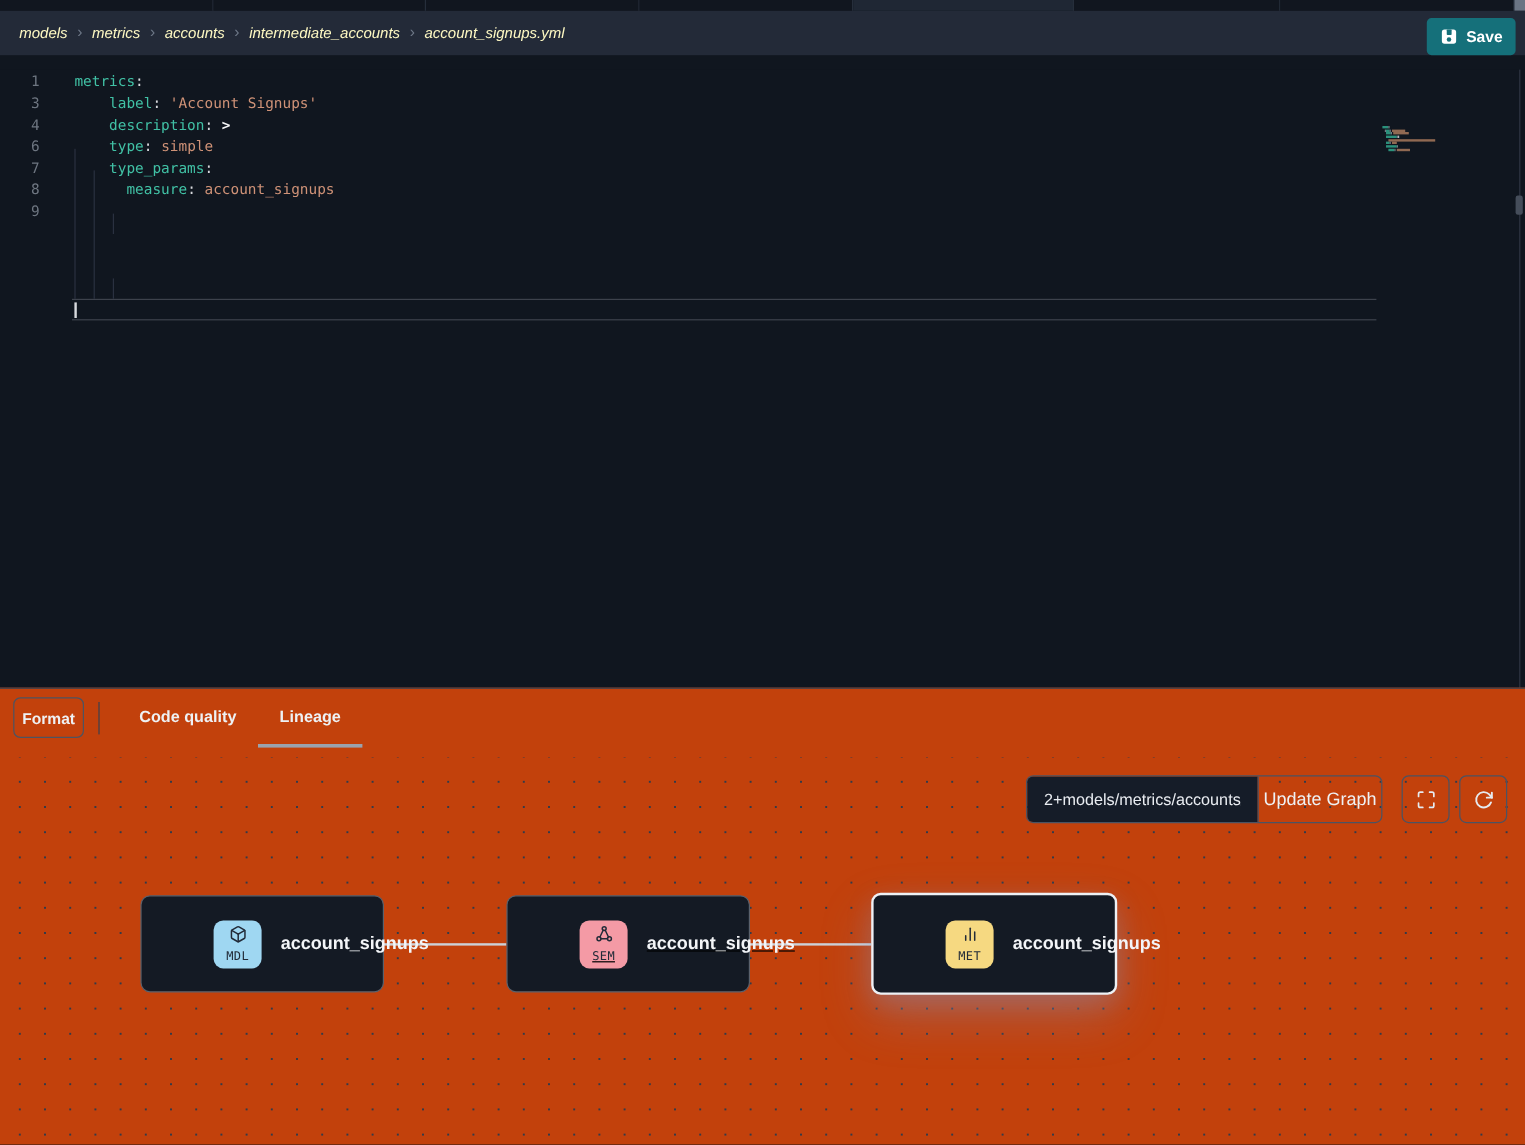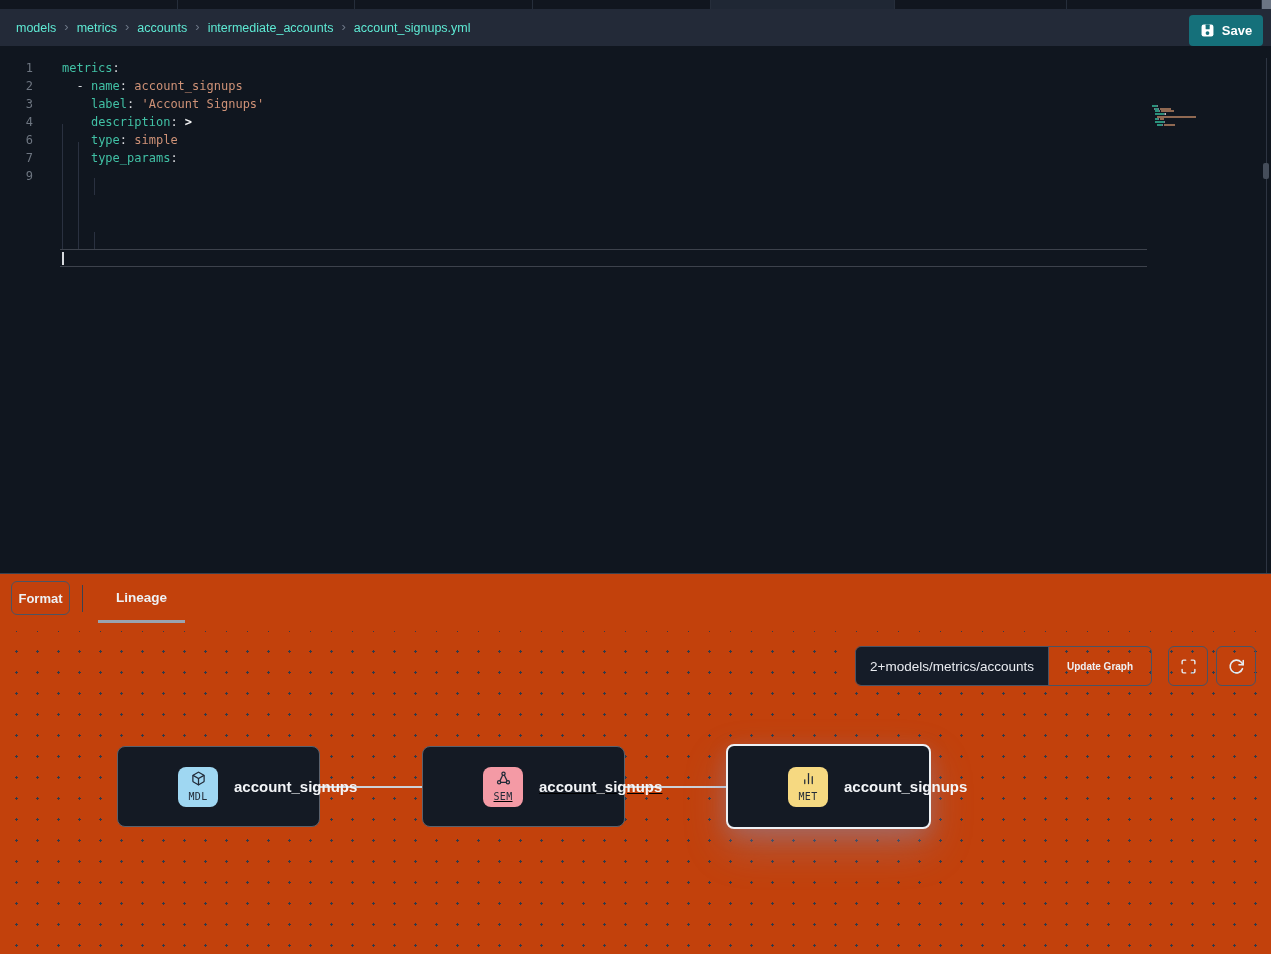--- a/index.html
+++ b/index.html
@@ -14,21 +14,21 @@
   #tabstrip { position:absolute; left:0; top:0; width:1271px; height:9px; display:flex; background:#0d1219; }
   .tabseg { height:9px; background:#11161f; border-right:1px solid #262e3b; }
   .tabseg.active { background:#1f2734; }
   .scroll-stub { position:absolute; right:0; top:0; width:9px; height:9px; background:#6b7584; }
   
   #crumbbar {
     position:absolute; left:0; top:9px; width:1271px; height:37px;
     background:#232a38; display:flex; align-items:center;
   }
   #breadcrumb { display:flex; align-items:center; padding-left:16px; gap:8px; }
-  .crumb { font-size:12.5px; color:#5eead4; cursor:default; }
+  .crumb { font-size:12.5px; color:#fef9c3; cursor:default;font-style:italic; }
   .crumb-sep { color:#6e7888; font-size:13px; line-height:1; transform:translateY(-1px); }
   #save-btn {
     position:absolute; right:8px; top:6px; width:74px; height:31px;
     background:#15707a; border:none; border-radius:4px; color:#ffffff;
     font-family:"Liberation Sans", sans-serif; font-size:13px; font-weight:bold;
     display:flex; align-items:center; justify-content:center; gap:7px; cursor:pointer;
   }
   
   #editor { position:absolute; left:0; top:46px; width:1271px; height:527px; background:#10161f;margin-top:12px; }
   .code-row { position:relative; height:18px; line-height:18px; font-family:"DejaVu Sans Mono", monospace; font-size:12px; white-space:pre; }
@@ -75,21 +75,21 @@
   #selector-group {
     position:absolute; left:855px; top:72px; width:297px; height:40px;
     border:1px solid #4a5363; border-radius:6px; display:flex; overflow:hidden;
   }
   #selector-input {
     width:192px; height:100%; background:#151c28; border:none; outline:none;
     color:#e9ecf1; font-family:"Liberation Sans", sans-serif; font-size:13.5px; padding:0 14px;
   }
   #update-graph-btn {
     flex:1; background:transparent; border:none; border-left:1px solid #4a5363;
-    color:#eef1f4; font-family:"Liberation Sans", sans-serif; font-size:10px; font-weight:bold; cursor:pointer;
+    color:#eef1f4; font-family:"Liberation Sans", sans-serif; font-size:15px; font-weight:normal; cursor:pointer;
   }
   .icon-btn {
     position:absolute; top:72px; width:40px; height:40px; background:transparent;
     border:1px solid #4a5363; border-radius:6px; cursor:pointer;
     display:flex; align-items:center; justify-content:center;
   }
   #fullscreen-btn { left:1168px; }
   #refresh-btn { left:1216px; }
   
   .edge { position:absolute; height:1.5px; background:#ccd1d8; }
@@ -150,25 +150,25 @@
       <span>Save</span>
     </button>
   </div>
 
   <div id="editor">
     <div id="current-line">
       <div id="cursor"></div>
     </div>
     <div id="code-lines" style="position:absolute; left:0; top:1px; right:0;">
         <div class="code-row"><span class="ln">1</span><span class="code-text"><span class="tk-key">metrics</span><span class="tk-plain">:</span></span></div>
-        <div class="code-row"><span class="ln">2</span><span class="code-text"><span class="tk-plain">  - </span><span class="tk-key">name</span><span class="tk-plain">:</span><span class="tk-str"> account_signups</span></span></div>
         <div class="code-row"><span class="ln">3</span><span class="code-text"><span class="tk-plain">    </span><span class="tk-key">label</span><span class="tk-plain">:</span><span class="tk-str"> 'Account Signups'</span></span></div>
         <div class="code-row"><span class="ln">4</span><span class="code-text"><span class="tk-plain">    </span><span class="tk-key">description</span><span class="tk-plain">:</span><span class="tk-op"> &gt;</span></span></div>
         <div class="code-row"><span class="ln">6</span><span class="code-text"><span class="tk-plain">    </span><span class="tk-key">type</span><span class="tk-plain">:</span><span class="tk-str"> simple</span></span></div>
         <div class="code-row"><span class="ln">7</span><span class="code-text"><span class="tk-plain">    </span><span class="tk-key">type_params</span><span class="tk-plain">:</span></span></div>
+        <div class="code-row"><span class="ln">8</span><span class="code-text"><span class="tk-plain">      </span><span class="tk-key">measure</span><span class="tk-plain">:</span><span class="tk-str"> account_signups</span></span></div>
         <div class="code-row"><span class="ln">9</span><span class="code-text"></span></div>
       </div>
     <div class="indent-guide" style="left:62px; top:66px; height:125px;"></div>
     <div class="indent-guide" style="left:78px; top:84px; height:107px;"></div>
     <div class="indent-guide" style="left:94px; top:120px; height:17px;"></div>
     <div class="indent-guide" style="left:94px; top:174px; height:17px;"></div>
     <div id="minimap">
         <div class="mm-row"><span class="mm-bar" style="width: 5.46px; background: rgb(47, 158, 134);"></span><span class="mm-bar" style="width: 0.78px; background: rgb(128, 134, 143);"></span></div>
         <div class="mm-row"><span class="mm-bar" style="width: 1.56px;"></span><span class="mm-bar" style="width: 1.56px; background: rgb(128, 134, 143);"></span><span class="mm-bar" style="width: 3.12px; background: rgb(47, 158, 134);"></span><span class="mm-bar" style="width: 0.78px; background: rgb(128, 134, 143);"></span><span class="mm-bar" style="width: 0.78px;"></span><span class="mm-bar" style="width: 11.7px; background: rgb(158, 114, 88);"></span></div>
         <div class="mm-row"><span class="mm-bar" style="width: 3.12px;"></span><span class="mm-bar" style="width: 3.9px; background: rgb(47, 158, 134);"></span><span class="mm-bar" style="width: 0.78px; background: rgb(128, 134, 143);"></span><span class="mm-bar" style="width: 0.78px;"></span><span class="mm-bar" style="width: 13.26px; background: rgb(158, 114, 88);"></span></div>
@@ -182,20 +182,21 @@
     <div id="editor-scroll-line"></div>
     <div id="editor-scroll-thumb"></div>
   </div>
 
   <div id="bottom-panel">
     <div id="dotgrid"></div>
 
     <button id="format-btn">Format</button>
     <div id="tab-divider"></div>
     <div id="panel-tabs">
+      <div class="panel-tab">Code quality</div>
       <div class="panel-tab active">Lineage</div>
     </div>
 
     <div id="selector-group">
       <input id="selector-input" value="2+models/metrics/accounts/" style="">
       <button id="update-graph-btn">Update Graph</button>
     </div>
     <button class="icon-btn" id="fullscreen-btn">
       <span class="ui-icon">
         <svg width="17" height="17" viewBox="0 0 24 24" fill="none" stroke="#e6eaef" stroke-width="2" stroke-linecap="round" stroke-linejoin="round">

